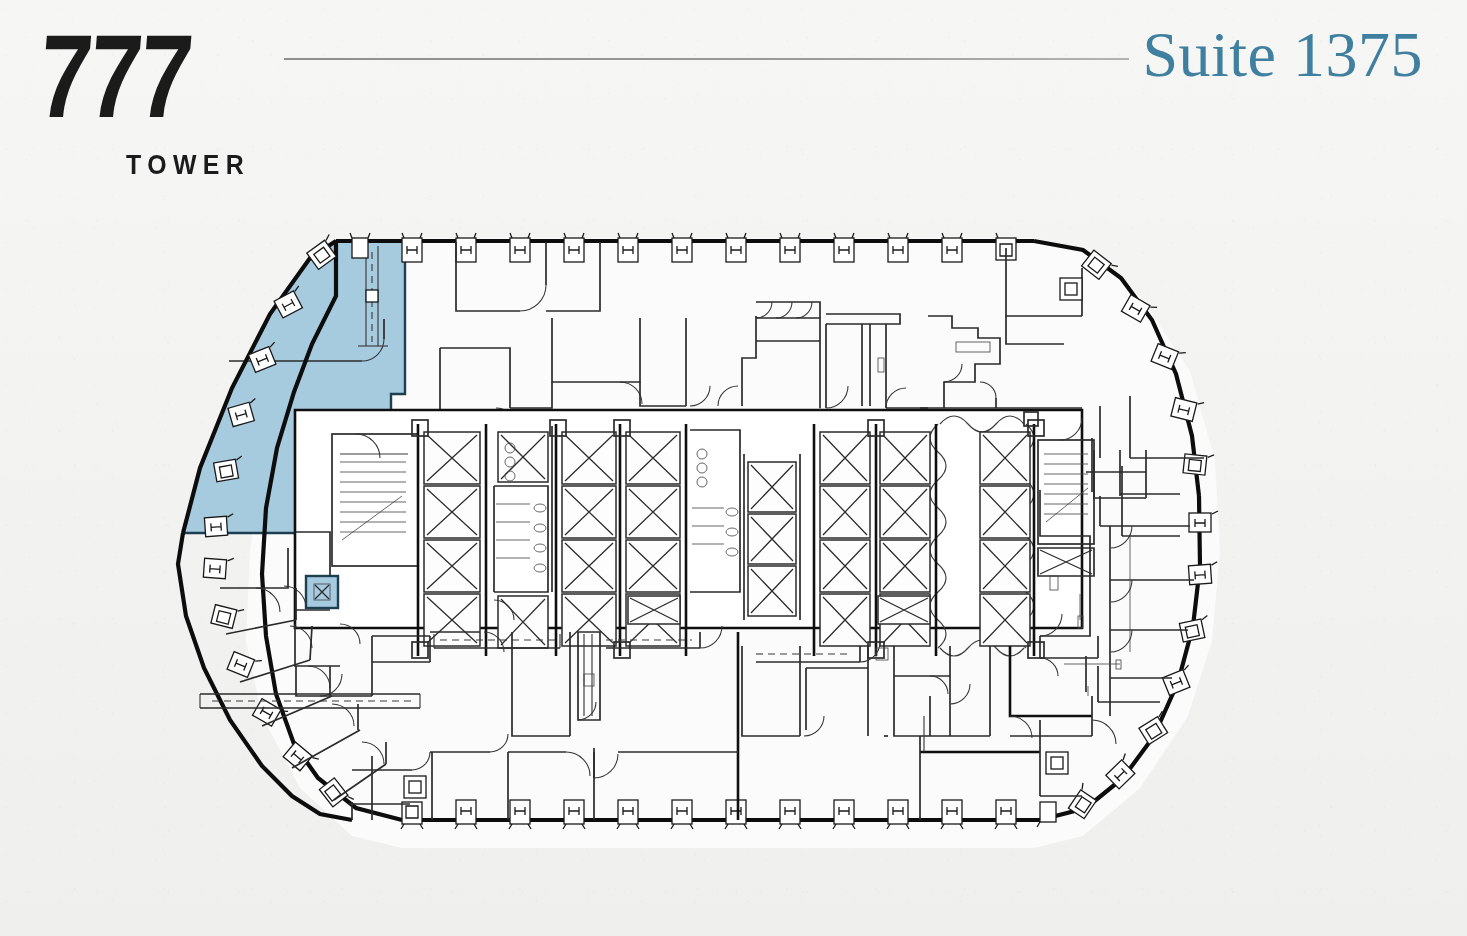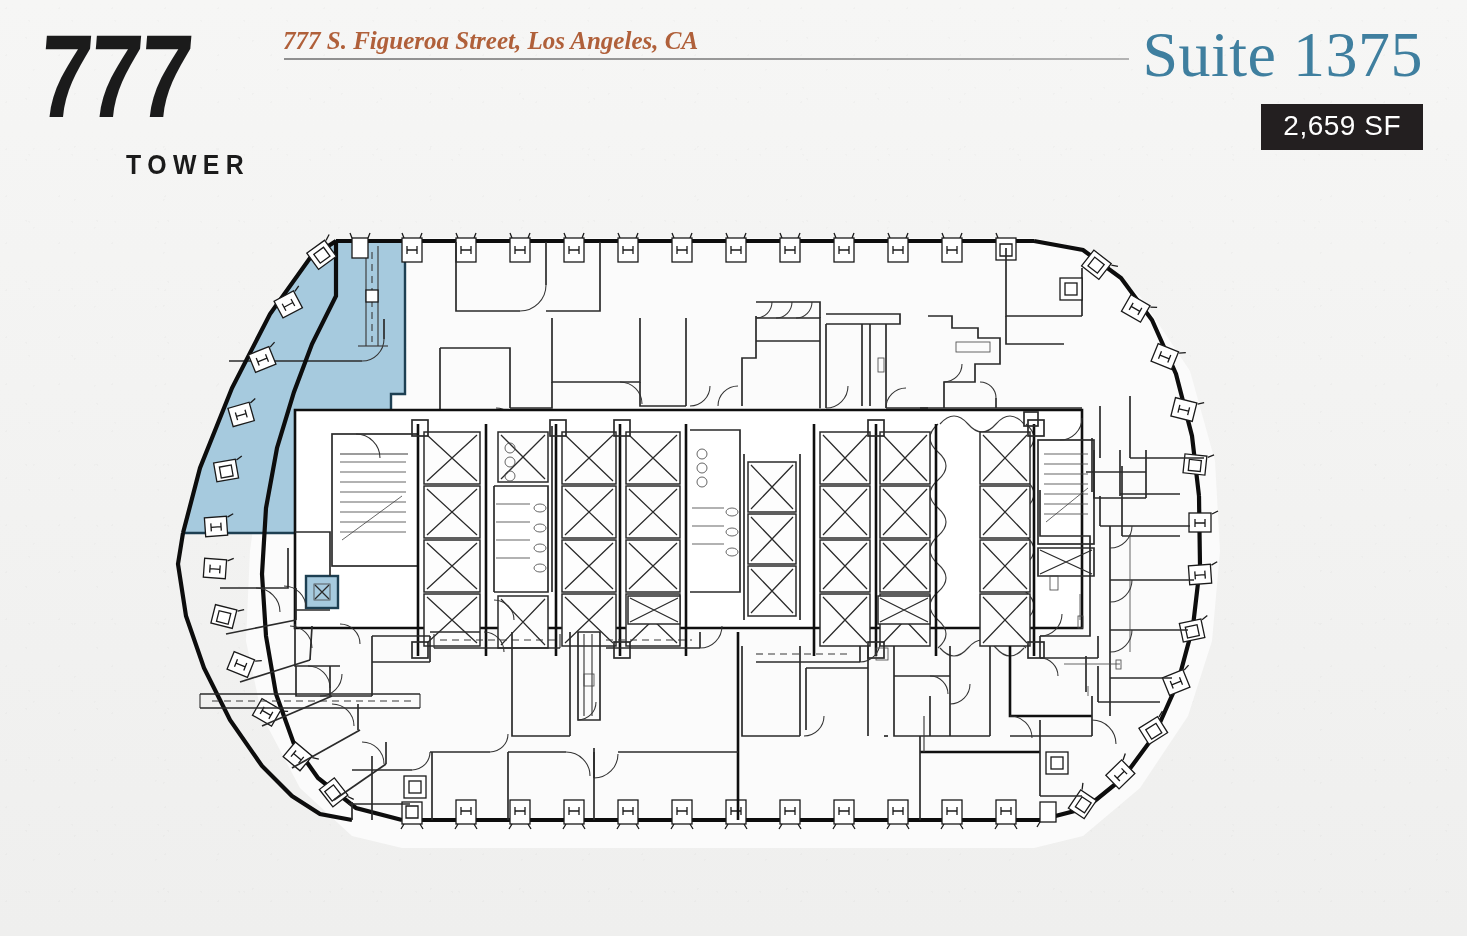--- a/index.html
+++ b/index.html
@@ -113,25 +113,23 @@
 </head>
 <body>
 
 <div class="header">
 
   <div class="logo-block">
     <div class="logo-777">777</div>
     <div class="logo-tower">TOWER</div>
   </div>
 
-  <div class="address">777 S. Figueroa Street, Los Angeles, CA</div>
   <div class="header-rule"></div>
 
   <div class="suite-title">Suite 1375</div>
-  <div class="sf-badge">2,659 SF</div>
 </div>
 
 <div class="plan-wrap">
 <svg class="plan" viewBox="0 0 1467 700" xmlns="http://www.w3.org/2000/svg">
 
   <g>
     <path class="floorf" d="M402,42 L1034,42 L1083,52 L1140,100 L1190,175 L1215,265
       L1220,355 L1212,445 L1188,520 L1140,592 L1083,640 L1034,652 L402,652
       L352,640 L300,592 L262,520 L246,445 L250,355 L262,265 L300,175 L352,92 Z"></path>
   </g>

